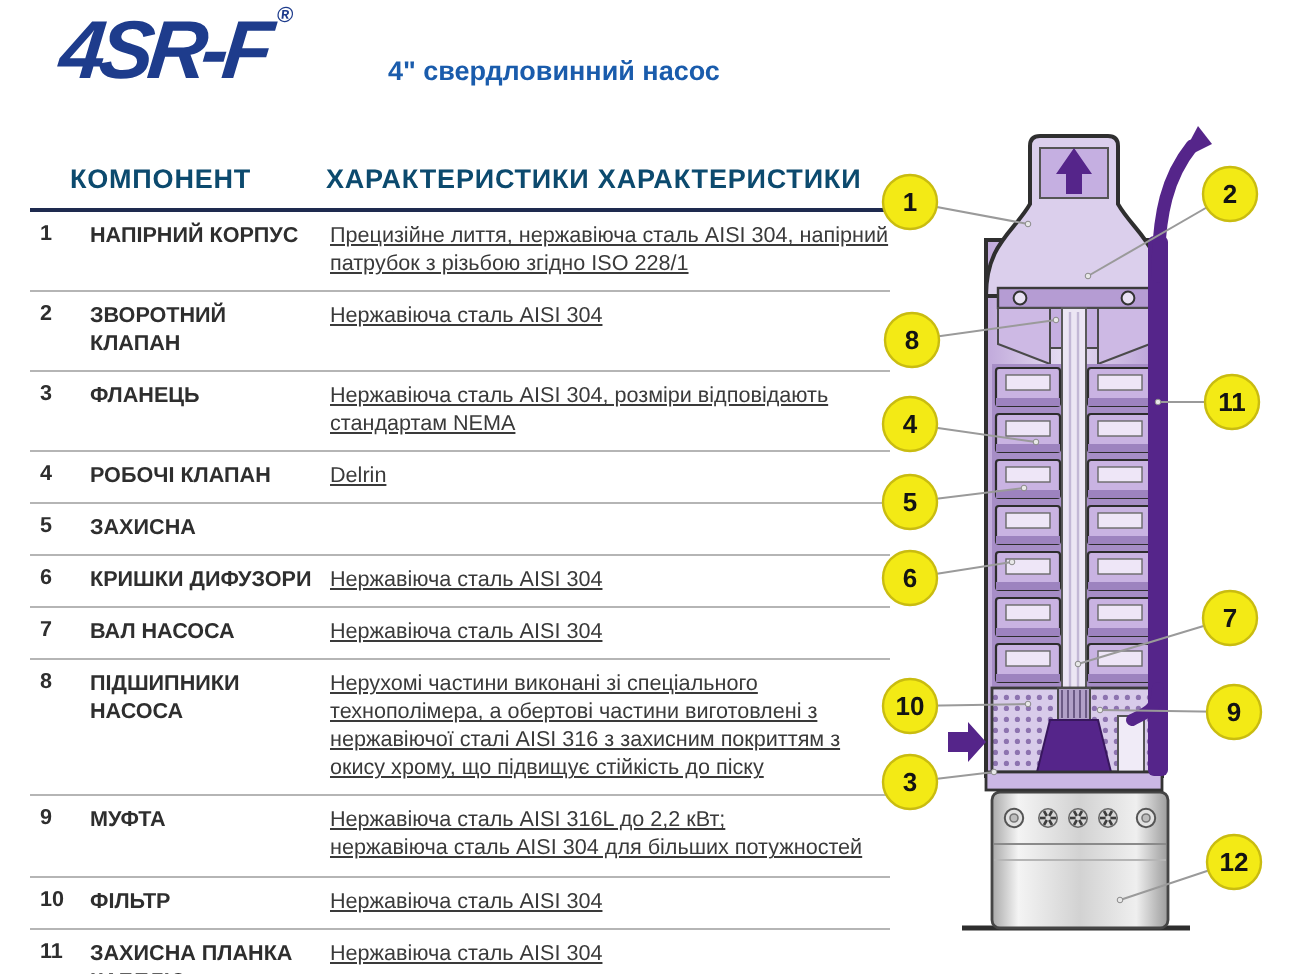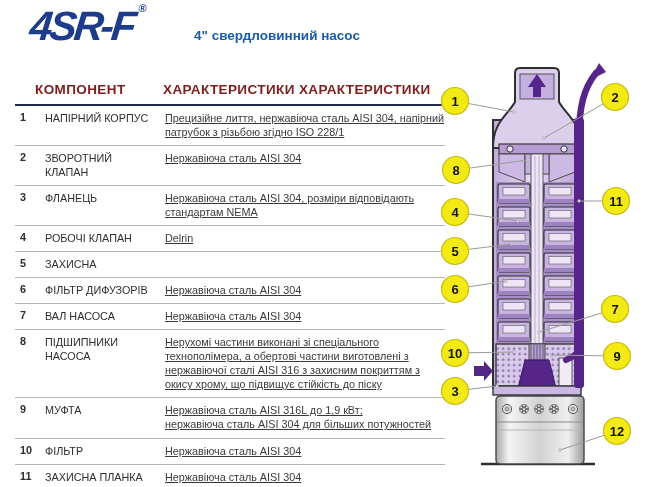--- a/index.html
+++ b/index.html
@@ -10,29 +10,29 @@
   
   .logo { position:absolute; left:30px; top:2px; font-size:41px; font-weight:bold;
           font-style:italic; color:#1e3c8c; letter-spacing:-3px; transform:skewX(-6deg); }
   .logo sup { font-size:11px; letter-spacing:0; vertical-align:28px; margin-left:3px; }
   .subtitle { position:absolute; left:194px; top:28px; font-size:13.5px; font-weight:bold;
               color:#1a5cac; }
 
   
   .spec { position:absolute; left:15px; top:82px; width:430px; }
   .thead { display:grid; grid-template-columns:148px 1fr; padding-bottom:7px;
-           border-bottom:2px solid #1e2a4f; color:#7f1d1d; font-weight:bold;
+           border-bottom:2px solid #1e2a4f; color:#0c4a6e; font-weight:bold;
            font-size:13.5px; letter-spacing:0.4px; }
   .thead .h1 { padding-left:20px; }
   .row { display:grid; grid-template-columns:30px 120px 1fr;
          border-bottom:1px solid #b5b5b5; padding:5px 0 6px;
          font-size:10.8px; color:#3a3a3a; }
   .row:last-child { border-bottom:none; }
   .num { font-weight:bold; color:#2e2e2e; padding-left:5px; }
-  .name { font-weight:normal; color:#2e2e2e; padding-right:8px; line-height:1.3; }
+  .name { font-weight:bold; color:#2e2e2e; padding-right:8px; line-height:1.3; }
   .desc { line-height:1.3; white-space:pre-line;text-decoration:underline; }
 
   
   .diagram { position:absolute; left:440px; top:60px; width:210px; height:427px; }
   text.co { font-family:"Liberation Sans", sans-serif; font-size:13px;
             font-weight:bold; fill:#131313; }
 </style>
 </head>
 <body>
 
@@ -66,37 +66,37 @@
           <div class="num">4</div>
           <div class="name">РОБОЧІ КЛАПАН</div>
           <div class="desc">Delrin</div>
         </div>
         <div class="row">
           <div class="num">5</div>
           <div class="name">ЗАХИСНА</div>
         </div>
         <div class="row">
           <div class="num">6</div>
-          <div class="name">ФІЛЬТР ДИФУЗОРІВ</div>
+          <div class="name">КРИШКИ ДИФУЗОРИ</div>
           <div class="desc">Нержавіюча сталь AISI 304</div>
         </div>
         <div class="row">
           <div class="num">7</div>
           <div class="name">ВАЛ НАСОСА</div>
           <div class="desc">Нержавіюча сталь AISI 304</div>
         </div>
         <div class="row">
           <div class="num">8</div>
           <div class="name">ПІДШИПНИКИ НАСОСА</div>
           <div class="desc">Нерухомі частини виконані зі спеціального технополімера, а обертові частини виготовлені з нержавіючої сталі AISI 316 з захисним покриттям з окису хрому, що підвищує стійкість до піску</div>
         </div>
         <div class="row">
           <div class="num">9</div>
           <div class="name">МУФТА</div>
-          <div class="desc">Нержавіюча сталь AISI 316L до 1,9 кВт;
+          <div class="desc">Нержавіюча сталь AISI 316L до 2,2 кВт;
 нержавіюча сталь AISI 304 для більших потужностей</div>
         </div>
         <div class="row">
           <div class="num">10</div>
           <div class="name">ФІЛЬТР</div>
           <div class="desc">Нержавіюча сталь AISI 304</div>
         </div>
         <div class="row">
           <div class="num">11</div>
           <div class="name">ЗАХИСНА ПЛАНКА КАБЕЛЮ</div>

